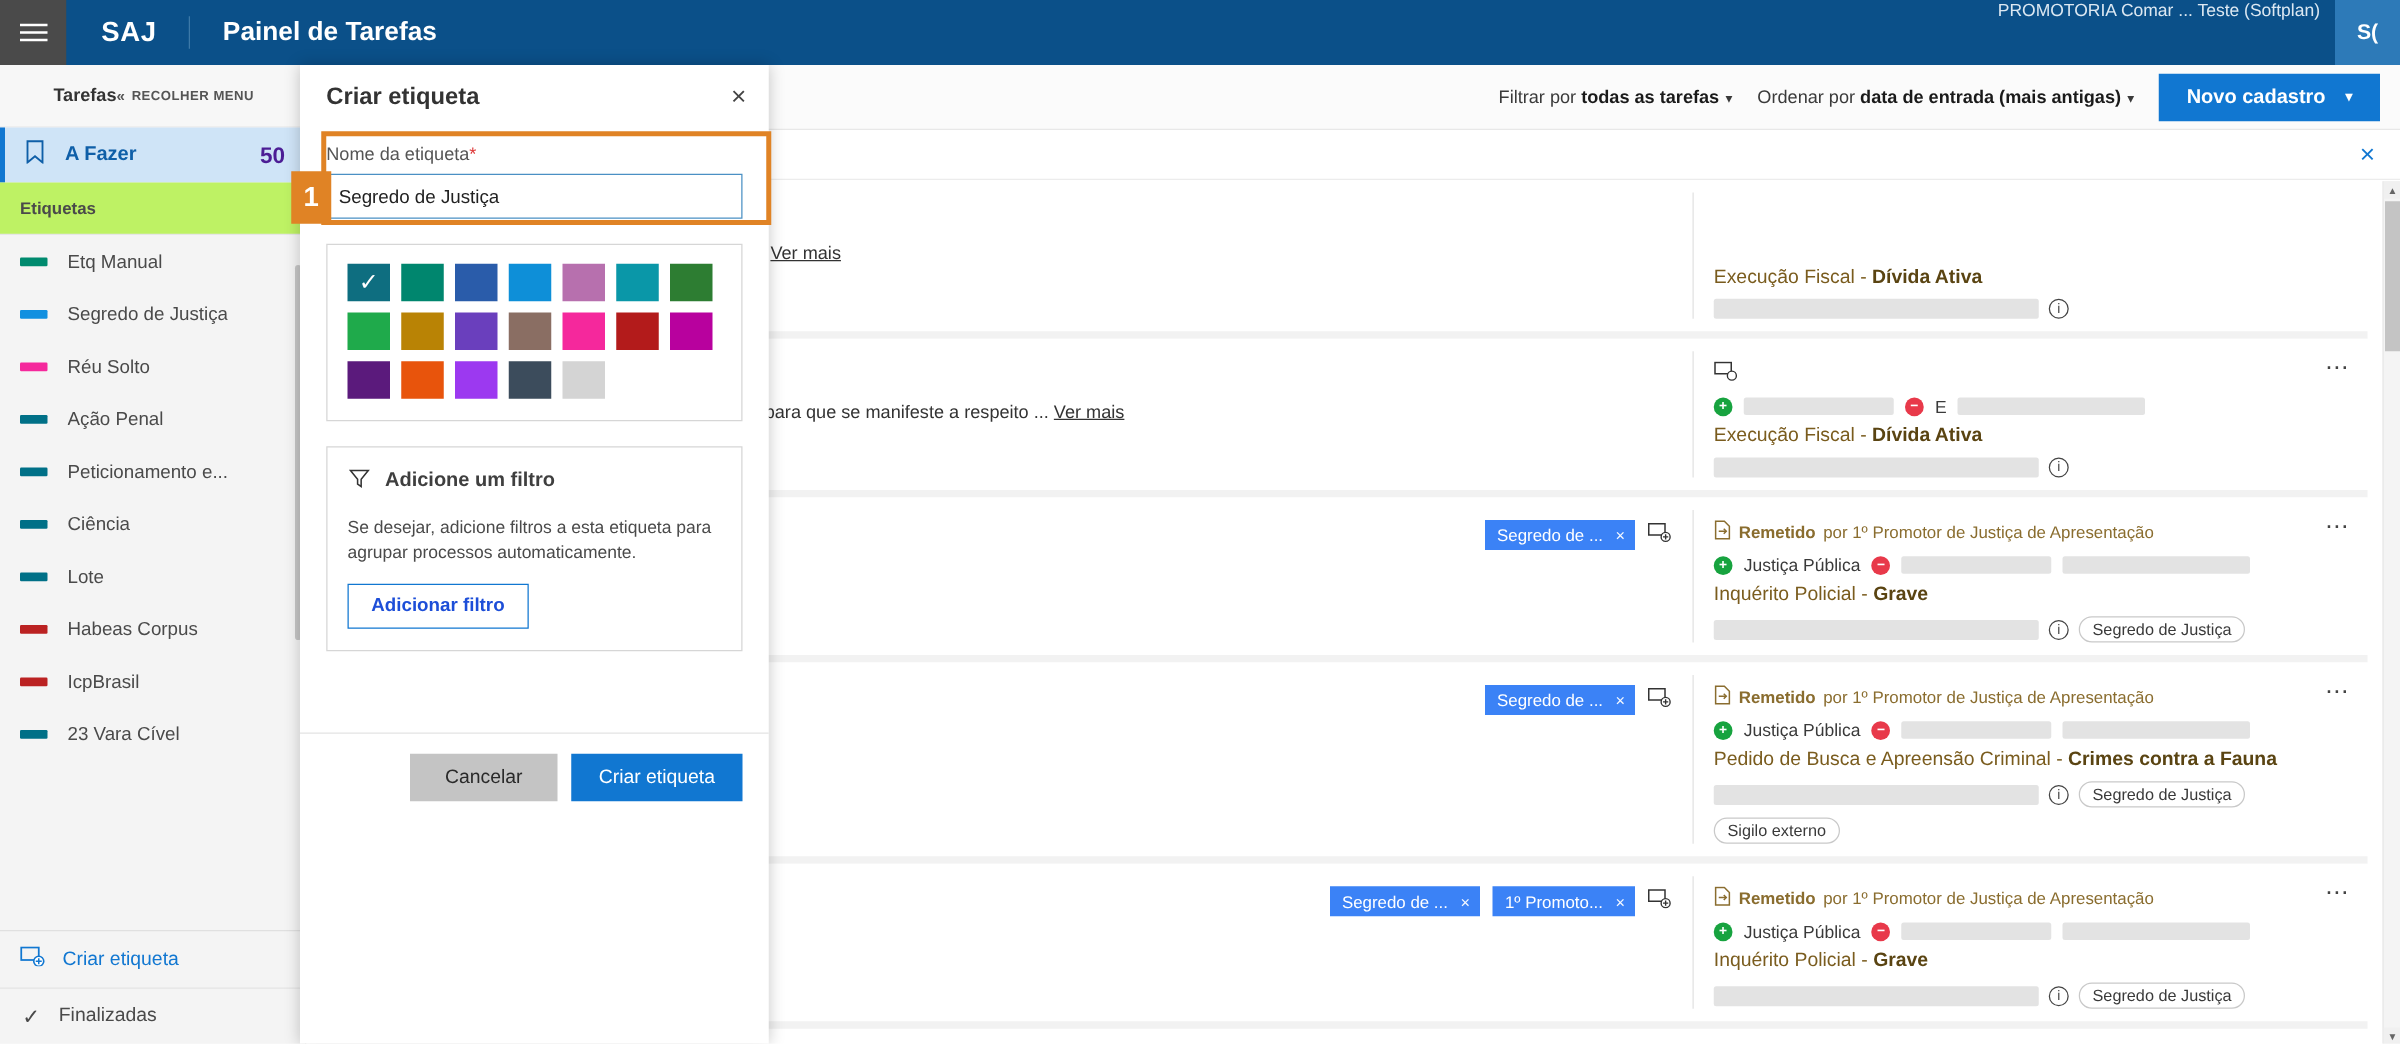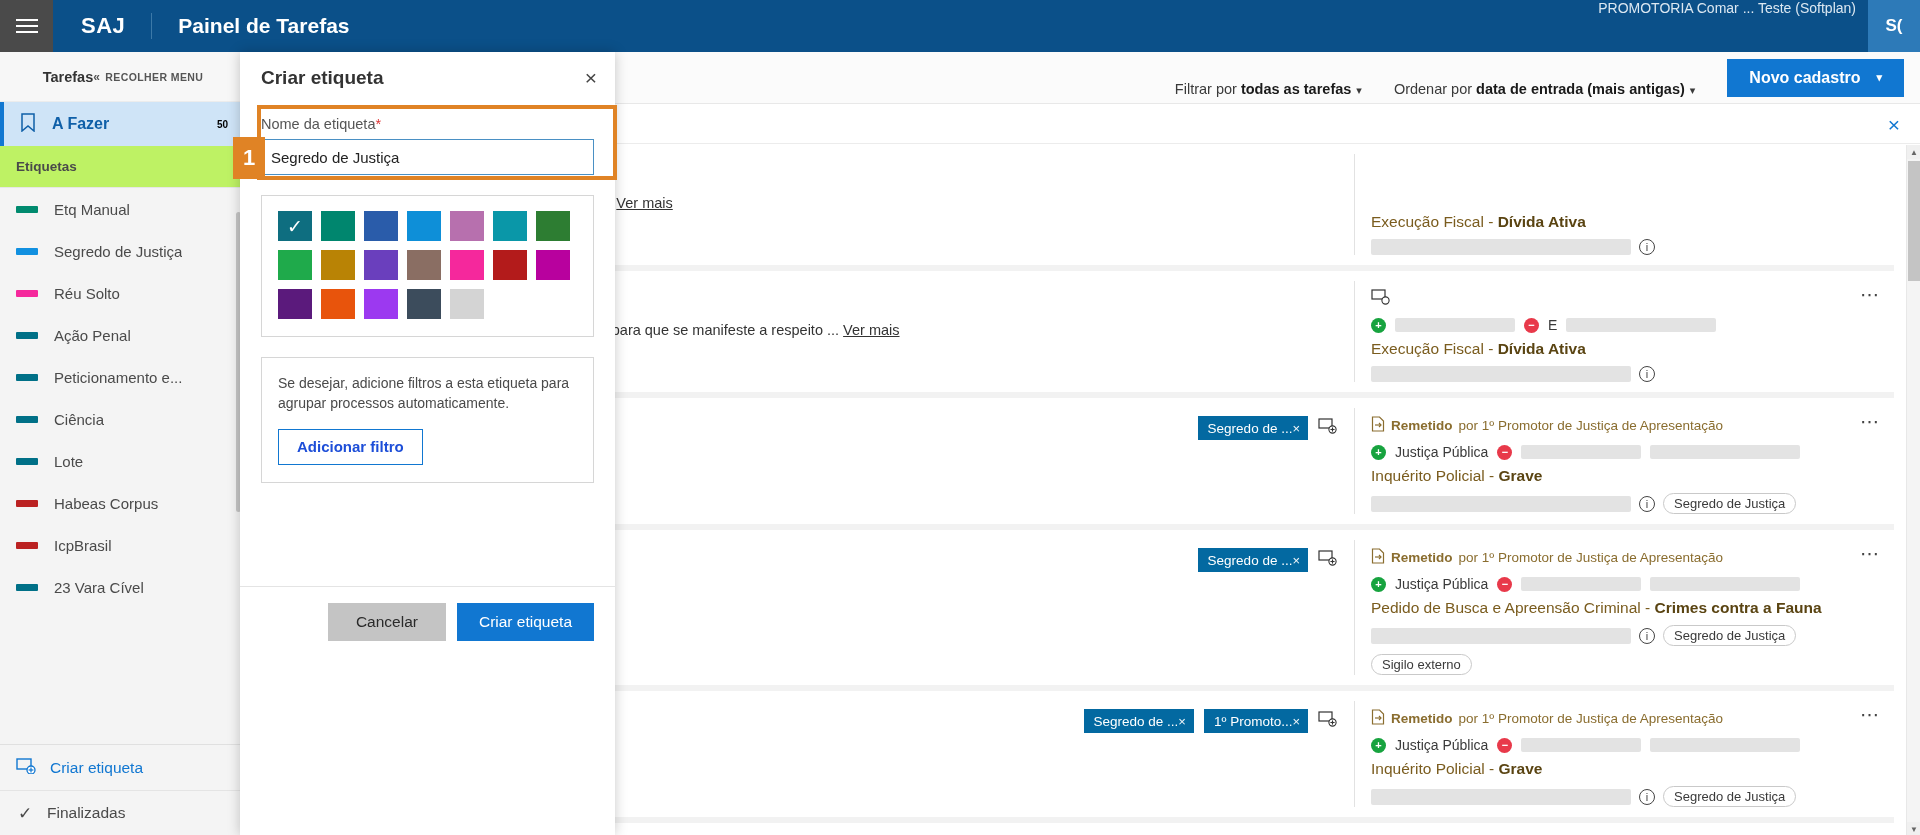--- a/index.html
+++ b/index.html
@@ -54,21 +54,21 @@
     font-size: 10.5px; color: #555; letter-spacing: .4px; display: flex; align-items: center; gap: 5px;
     cursor: pointer; font-weight: 600;
   }
   .sb-collapse .chev { font-size: 12px; }
   .sb-active {
     height: 44px; background: #cfe4f7; border-left: 4px solid #1177d1;
     display: flex; align-items: center; padding: 0 16px 0 16px; cursor: pointer;
   }
   .sb-active .bm { width: 18px; margin-right: 14px; }
   .sb-active-label { color: #0f5fa8; font-size: 16px; font-weight: bold; flex: 1; }
-  .sb-active-count { color: #000000; font-size: 10px; font-weight: bold; }
+  .sb-active-count { color: #4c1d95; font-size: 18px; font-weight: bold; }
   .sb-section {
     height: 42px; display: flex; align-items: center; padding: 0 16px;
     font-size: 13.5px; font-weight: bold; color: #4a4a4a; background: #bef264;
     border-bottom: 1px solid #e6e6e6;
   }
   .sb-list { position: relative; }
   .sb-item {
     height: 42px; display: flex; align-items: center; padding: 0 16px; cursor: pointer;
   }
   .sb-swatch { width: 22px; height: 7px; border-radius: 1px; margin-right: 16px; flex: 0 0 auto; }
@@ -101,21 +101,21 @@
   }
   .search-wrap { display: flex; align-items: center; }
   .search-input {
     width: 285px; height: 30px; border: 1px solid #bfbfbf; border-right: none;
     padding: 0 8px; font-size: 13px; font-family: "Liberation Sans", sans-serif; outline: none;
   }
   .search-btn {
     width: 33px; height: 30px; background: #e2e2e2; border: 1px solid #bfbfbf;
     display: flex; align-items: center; justify-content: center; cursor: pointer;
   }
-  .tb-right { margin-left: auto; display: flex; align-items: flex-end; gap: 32px; }
+  .tb-right { margin-left: auto; display: flex; align-items: center; gap: 20px; }
   .tb-drop { font-size: 14.5px; color: #3a3a3a; cursor: pointer; white-space: nowrap; }
   .tb-drop b { color: #1a1a1a; }
   .tb-drop .cv { font-size: 11px; margin-left: 5px; }
   .btn-primary-top {
     background: #1177d1; color: #fff; height: 38px; padding: 0 22px;
     display: flex; align-items: center; gap: 16px; font-size: 16px; font-weight: bold;
     cursor: pointer; border: none; font-family: "Liberation Sans", sans-serif;
   }
 
   .notice {
@@ -145,22 +145,22 @@
     display: flex; align-items: center; cursor: pointer;
   }
   .btn-split .bcar {
     background: #1177d1; color: #fff; width: 32px;
     display: flex; align-items: center; justify-content: center;
     border-left: 1px solid #3e93da; cursor: pointer; font-size: 11px;
   }
   .card-mid { flex: 1 1 auto; padding: 6px 16px 0 14px; position: relative; }
   .mid-chips { display: flex; align-items: center; justify-content: flex-end; gap: 10px; height: 28px; }
   .chip {
-    background: #0369a1; color: #fff; font-size: 13.5px; height: 24px;
-    display: flex; align-items: center; padding: 0 8px 0 10px; cursor: pointer;
+    background: #3b82f6; color: #fff; font-size: 13.5px; height: 24px;
+    display: flex; align-items: center; gap: 10px; padding: 0 8px 0 10px; cursor: pointer;
   }
   .chip .x { font-size: 13px; opacity: .95; }
   .mid-body { font-size: 14.5px; color: #333; margin-top: 6px; line-height: 1.35; }
   .mid-body .vermais { color: #333; text-decoration: underline; cursor: pointer; }
   .ver-autos {
     display: flex; align-items: center; gap: 8px; font-size: 14px; color: #333;
     margin-top: 12px; cursor: pointer;
   }
   .bubble { position: absolute; left: 44px; bottom: 4px; cursor: pointer; }
   .card-right {
@@ -701,20 +701,28 @@
             <div class="swatch" style="background: rgb(184, 1, 158);"></div>
             <div class="swatch" style="background: rgb(91, 26, 124);"></div>
             <div class="swatch" style="background: rgb(232, 84, 12);"></div>
             <div class="swatch" style="background: rgb(156, 57, 240);"></div>
             <div class="swatch" style="background: rgb(60, 76, 92);"></div>
             <div class="swatch" style="background: rgb(212, 212, 212);"></div>
           </div>
       </div>
 
       <div class="panel">
+        <div class="panel-head">
+          <span>
+            <svg width="19" height="19" viewBox="0 0 20 20">
+              <path d="M2.5 3.5h15L11.5 11v6l-3-2v-4z" fill="none" stroke="#333" stroke-width="1.3"></path>
+            </svg>
+          </span>
+          <span class="panel-title">Adicione um filtro</span>
+        </div>
         <div class="panel-desc">Se desejar, adicione filtros a esta etiqueta para agrupar processos automaticamente.</div>
         <button class="btn-outline">Adicionar filtro</button>
       </div>
     </div>
 
     <div class="modal-footer">
       <button class="btn-cancel">Cancelar</button>
       <button class="btn-create">Criar etiqueta</button>
     </div>
   </div>

